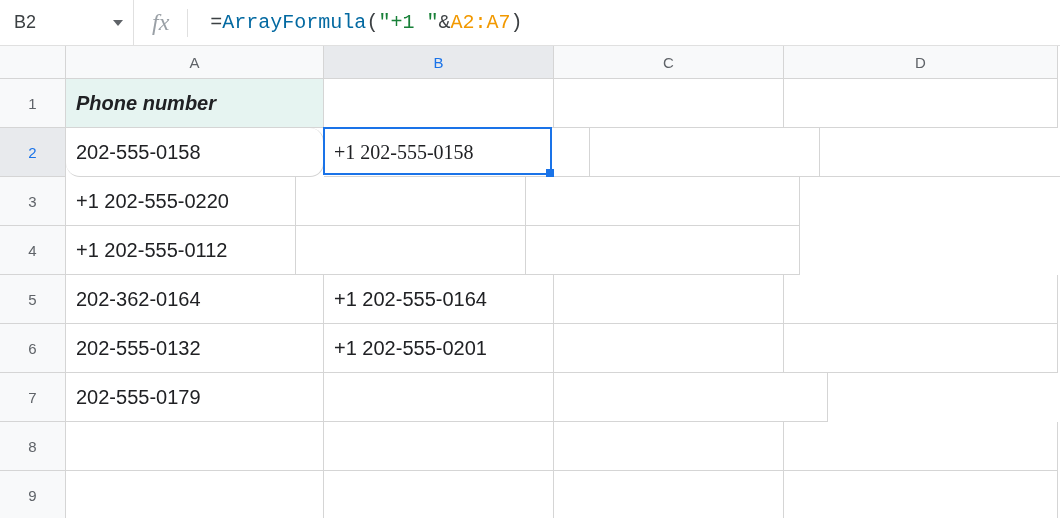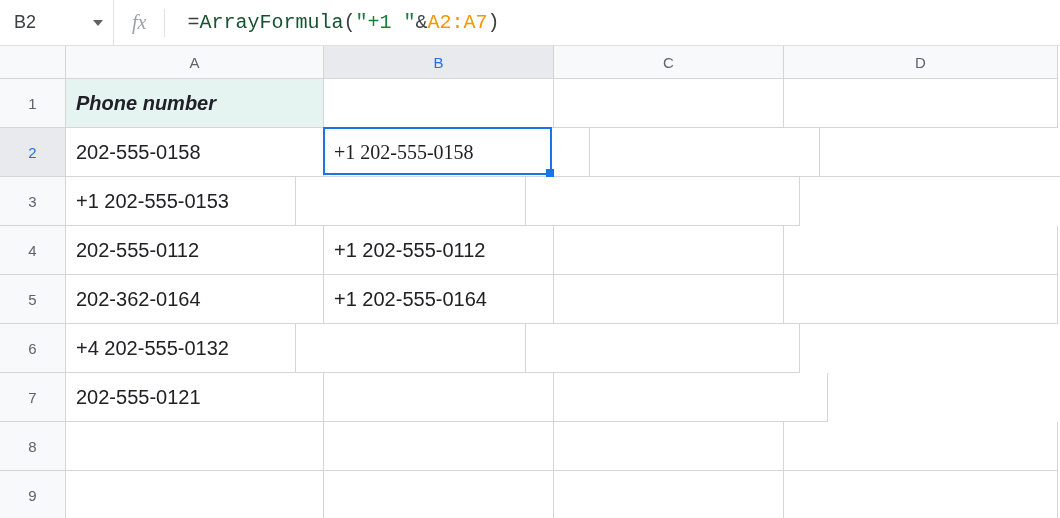--- a/index.html
+++ b/index.html
@@ -17,21 +17,21 @@
       overflow: hidden;
     }
     .formula-bar {
       display: flex;
       align-items: center;
       height: 46px;
       border-bottom: 1px solid #e0e0e0;
       background: #fff;
     }
     .name-box {
-      width: 114px;
+      width: 134px;
       height: 100%;
       display: flex;
       align-items: center;
       padding-left: 14px;
       font-size: 18px;
       color: #3c4043;
       border-right: 1px solid #e0e0e0;
       position: relative;
       gap: 38px;
     }
@@ -43,36 +43,36 @@
       border-left: 5px solid transparent;
       border-right: 5px solid transparent;
       border-top: 6px solid #5f6368;
     }
     .fx-section {
       display: flex;
       align-items: center;
       padding: 0 18px;
       font-style: italic;
       font-family: Georgia, serif;
-      font-size: 20px;
+      font-size: 24px;
       color: #9aa0a6;
       border-right: 1px solid #e0e0e0;
       height: 28px;
     }
     .formula-input {
       flex: 1;
       display: flex;
       align-items: center;
       padding-left: 22px;
       font-family: "Courier New", Consolas, monospace;
       font-size: 20px;
       height: 100%;
     }
     .formula-op { color: #3c4043; }
-    .formula-func { color: #14532d; }
+    .formula-func { color: #0369a1; }
     .formula-paren { color: #3c4043; }
     .formula-string { color: #188038; }
     .formula-range { color: #f29900; }
     .grid-wrapper {
       position: relative;
     }
     .col-headers {
       display: flex;
       height: 33px;
     }
@@ -190,54 +190,54 @@
   </div>
   <div class="row">
       <div class="row-header">1</div>
       <div class="cell col-A header-cell" style="width: 258px; font-style: italic;">Phone number</div>
       <div class="cell col-B" style="width: 230px;"></div>
       <div class="cell col-C" style="width: 230px;"></div>
       <div class="cell col-D" style="width: 274px;"></div>
     </div>
     <div class="row">
       <div class="row-header selected">2</div>
-      <div class="cell col-A" style="width: 258px;">202-555-0158</div>
+      <div class="cell col-A" style="width: 258px; border-radius: 14px;">202-555-0158</div>
       <div class="cell col-B" style="width: 266px; font-family: Liberation Serif, serif;">+1 202-555-0158</div>
       <div class="cell col-C" style="width: 230px;"></div>
       <div class="cell col-D" style="width: 274px;"></div>
     </div>
     <div class="row">
       <div class="row-header">3</div>
-      <div class="cell col-B" style="width: 230px;">+1 202-555-0153</div>
+      <div class="cell col-B" style="width: 230px;">+1 202-555-0220</div>
       <div class="cell col-C" style="width: 230px;"></div>
       <div class="cell col-D" style="width: 274px;"></div>
     </div>
     <div class="row">
       <div class="row-header">4</div>
-      <div class="cell col-A" style="width: 258px;">202-555-0112</div>
       <div class="cell col-B" style="width: 230px;">+1 202-555-0112</div>
       <div class="cell col-C" style="width: 230px;"></div>
       <div class="cell col-D" style="width: 274px;"></div>
     </div>
     <div class="row">
       <div class="row-header">5</div>
       <div class="cell col-A" style="width: 258px;">202-362-0164</div>
       <div class="cell col-B" style="width: 230px;">+1 202-555-0164</div>
       <div class="cell col-C" style="width: 230px;"></div>
       <div class="cell col-D" style="width: 274px;"></div>
     </div>
     <div class="row">
       <div class="row-header">6</div>
-      <div class="cell col-B" style="width: 230px;">+4 202-555-0132</div>
+      <div class="cell col-A" style="width: 258px;">202-555-0132</div>
+      <div class="cell col-B" style="width: 230px;">+1 202-555-0201</div>
       <div class="cell col-C" style="width: 230px;"></div>
       <div class="cell col-D" style="width: 274px;"></div>
     </div>
     <div class="row">
       <div class="row-header">7</div>
-      <div class="cell col-A" style="width: 258px;">202-555-0121</div>
+      <div class="cell col-A" style="width: 258px;">202-555-0179</div>
       <div class="cell col-C" style="width: 230px;"></div>
       <div class="cell col-D" style="width: 274px;"></div>
     </div>
     <div class="row">
       <div class="row-header">8</div>
       <div class="cell col-A" style="width: 258px;"></div>
       <div class="cell col-B" style="width: 230px;"></div>
       <div class="cell col-C" style="width: 230px;"></div>
       <div class="cell col-D" style="width: 274px;"></div>
     </div>

